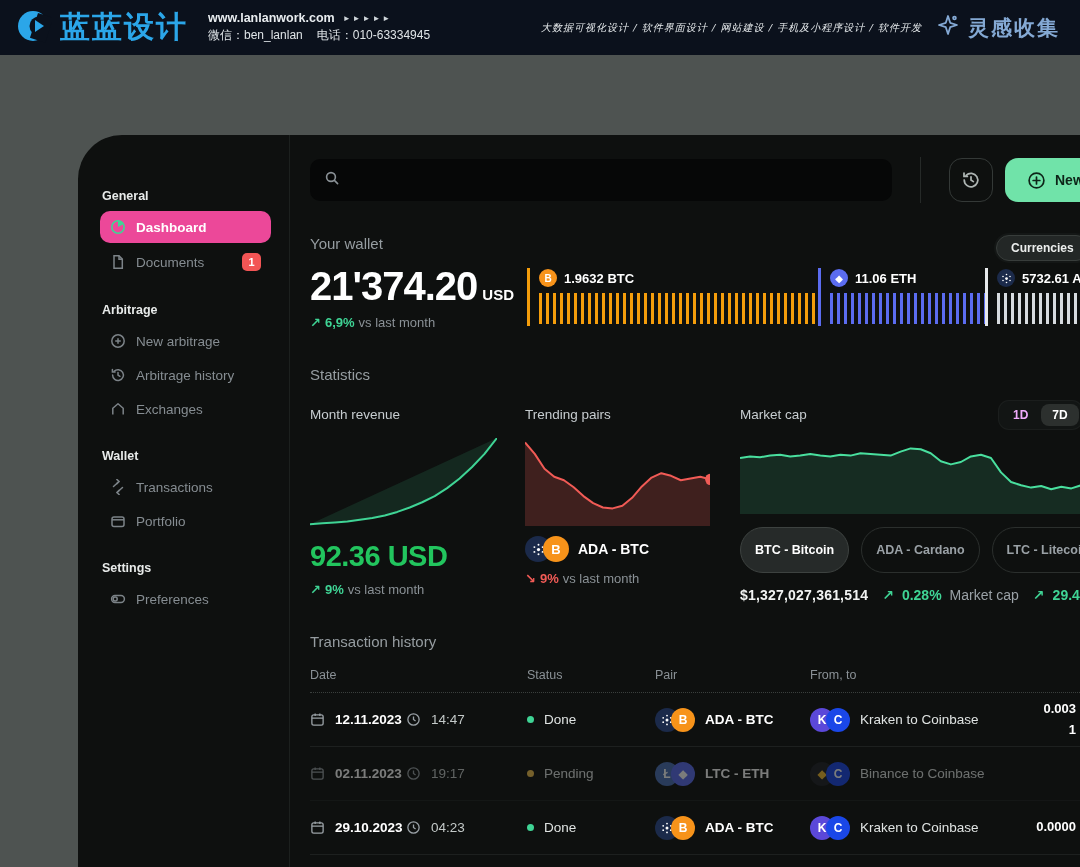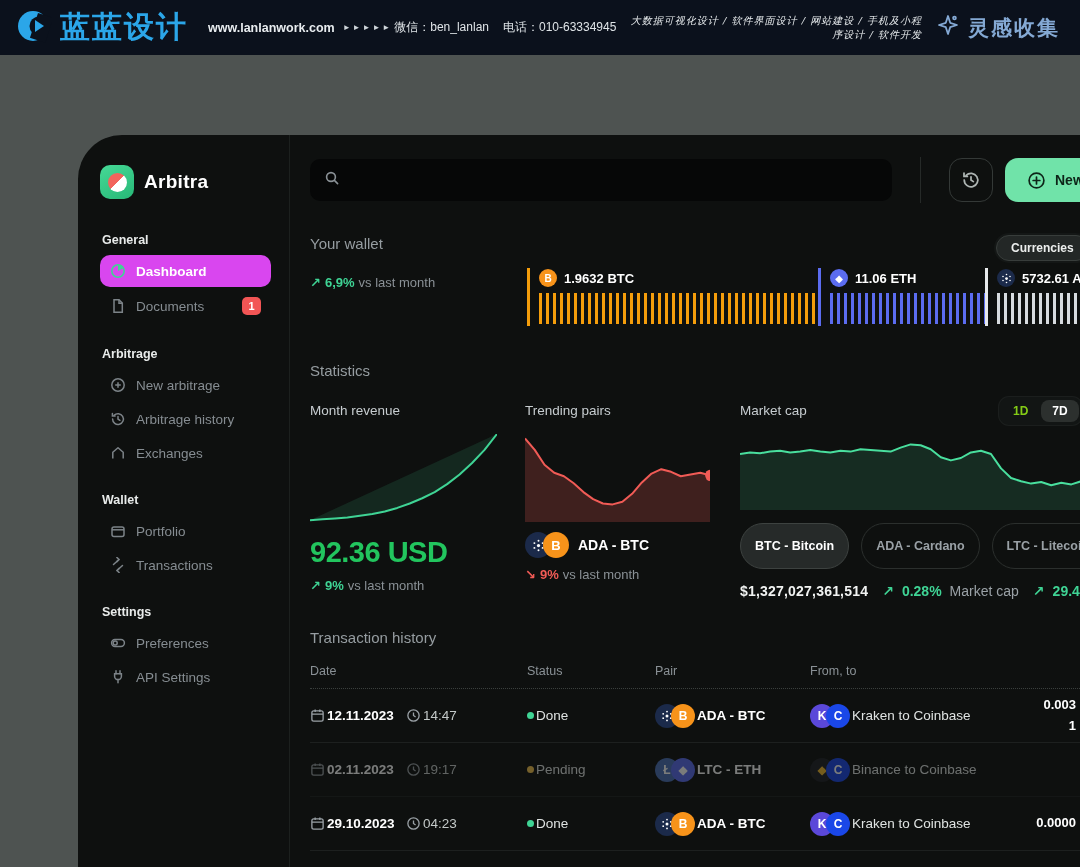--- a/index.html
+++ b/index.html
@@ -13,21 +13,21 @@
   *{margin:0;padding:0;box-sizing:border-box;}
   html,body{width:1080px;height:867px;overflow:hidden;}
   body{background:var(--page-bg);font-family:"Liberation Sans","DejaVu Sans",sans-serif;position:relative;}
   #screen{position:absolute;inset:0;overflow:hidden;}
 
   
   .site-header{position:absolute;left:0;top:0;width:1080px;height:55px;background:var(--header-bg);
     display:flex;align-items:center;padding:0 14px;gap:14px;z-index:5;}
   .brand-wrap{display:flex;align-items:center;gap:8px;}
   .brand-name{color:var(--brand-blue);font-size:30px;font-weight:bold;letter-spacing:2px;text-align:center;}
-  .contact{display:flex;flex-direction:row;gap:2px;margin-left:6px;}
+  .contact{display:flex;flex-direction:column;gap:2px;margin-left:6px;}
   .contact .line1{color:#e8ecef;font-size:12.5px;font-weight:bold;display:flex;align-items:center;gap:8px;}
   .contact .arrows{font-size:8px;color:#cfd6da;letter-spacing:2px;}
   .contact .line2{color:#dfe4e7;font-size:12px;display:flex;gap:14px;}
   .services{flex:1;text-align:right;color:#e6eaec;font-size:10px;font-style:italic;
     font-family:"DejaVu Serif","Liberation Serif",serif;letter-spacing:1px;}
   .collect{display:flex;align-items:center;gap:8px;color:var(--collect-blue);
     font-size:21px;font-weight:bold;font-family:"DejaVu Serif","Liberation Serif",serif;letter-spacing:2px;padding-right:6px;}
 
   
   .card{position:absolute;left:78px;top:135px;width:1272px;height:900px;background:var(--card-bg);
@@ -35,21 +35,21 @@
   .sidebar{width:212px;flex-shrink:0;border-right:1px solid #1c201e;padding:30px 18px 0 22px;}
   .app-logo{display:flex;align-items:center;gap:10px;margin-bottom:34px;}
   .logo-sq{width:34px;height:34px;border-radius:10px;background:linear-gradient(150deg,#46d996,#27b877);
     display:flex;align-items:center;justify-content:center;}
   .logo-ball{width:19px;height:19px;border-radius:50%;background:linear-gradient(135deg,#f2645c 48%,#ffffff 48%);}
   .app-name{color:#fff;font-size:19px;font-weight:bold;letter-spacing:.3px;}
   .sec-label{color:#e8ebea;font-size:12.5px;font-weight:bold;margin:24px 0 8px 2px;}
   .nav-item{display:flex;align-items:center;gap:10px;padding:8px 10px;border-radius:10px;
     color:#868d92;font-size:13.5px;cursor:pointer;margin-bottom:2px;}
   .nav-item svg{flex-shrink:0;}
-  .nav-item.active{background:#d946ef;color:#fff;font-weight:bold;}
+  .nav-item.active{background:#ec4899;color:#fff;font-weight:bold;}
   .nav-item.active .nav-ic{color:var(--accent);}
   .nav-ic{color:#7c8388;display:flex;}
   .badge{margin-left:auto;background:var(--badge-red);color:#fff;font-size:11px;font-weight:bold;
     min-width:19px;height:18px;border-radius:5px;display:flex;align-items:center;justify-content:center;padding:0 4px;}
 
   .main{flex:1;padding:22px 0 0 20px;position:relative;width:1040px;}
 
   
   .topbar{display:flex;align-items:center;}
   .search{width:582px;height:42px;background:#060707;border-radius:10px;display:flex;align-items:center;
@@ -108,36 +108,36 @@
   .stats-cols{display:flex;margin-top:24px;}
   .col-label{color:#c7cdd0;font-size:13.5px;}
   .stat-col1{width:187px;flex-shrink:0;margin-right:28px;}
   .stat-col2{width:185px;flex-shrink:0;margin-right:30px;}
   .stat-col3{width:512px;flex-shrink:0;position:relative;}
   .spark{display:block;margin-top:16px;}
   .rev-value{color:#22c55e;font-size:29px;font-weight:bold;margin-top:14px;letter-spacing:-.5px;}
   .pair-line{display:flex;align-items:center;gap:9px;margin-top:10px;color:#fff;font-size:14px;font-weight:bold;}
   .range-sel{position:absolute;left:258px;top:-7px;display:inline-flex;align-items:center;gap:2px;
     background:#121514;border:1px solid #23272580;border-radius:11px;padding:3px;}
-  .range-opt{padding:4px 11px;border-radius:8px;font-size:12px;font-weight:bold;color:#84cc16;cursor:pointer;}
+  .range-opt{padding:4px 11px;border-radius:8px;font-size:12px;font-weight:bold;color:#f0abfc;cursor:pointer;}
   .range-opt.active{background:#2c302e;color:#fff;}
   .cap-pills{display:flex;gap:12px;margin-top:13px;white-space:nowrap;}
   .pill{padding:15px 14px;border-radius:999px;border:1px solid #2b2f2d;color:#9aa1a6;font-size:12.5px;
     font-weight:bold;cursor:pointer;white-space:nowrap;}
   .pill.active{background:#262a29;border-color:#3d4240;color:#fff;}
   .cap-stats{display:flex;align-items:center;gap:8px;margin-top:14px;font-size:14px;color:#9aa1a6;white-space:nowrap;}
   .cap-stats .val{color:#f1f3f2;font-weight:bold;letter-spacing:.2px;}
 
   
   .txs{margin-top:30px;}
   .tx-grid{display:grid;grid-template-columns:96px 121px 128px 155px 196px 70px;align-items:center;}
   .tx-head{margin-top:18px;padding-bottom:10px;border-bottom:1px dotted #3a3f3d;color:#8a9196;font-size:12.5px;}
   .tx-row{height:54px;border-bottom:1px solid #1d201f;color:#dfe3e2;font-size:13.5px;}
   .tx-row.dim{opacity:.45;}
-  .cell-ic{display:flex;align-items:center;gap:2px;}
+  .cell-ic{display:flex;align-items:center;gap:10px;}
   .cell-ic svg{color:#9aa1a6;flex-shrink:0;}
   .d-bold{font-weight:bold;color:#fff;}
   .t-gray{color:#c3c9c8;}
   .status-dot{width:7px;height:7px;border-radius:50%;display:inline-block;}
   .dot-done{background:var(--accent);}
   .dot-pending{background:var(--pending);}
   .amount-cell{text-align:right;font-size:13px;font-weight:bold;color:#fff;line-height:1.55;}
 </style>
 </head>
 <body>
@@ -174,26 +174,20 @@
           <circle cx="18.5" cy="5" r="1.4"></circle>
         </svg>
       </span>
       <span>灵感收集</span>
     </div>
   </div>
 
   <div class="card">
 
     <div class="sidebar">
-      <div class="app-logo">
-        <div class="logo-sq">
-            <div class="logo-ball"></div>
-          </div>
-        <div class="app-name">Arbitra</div>
-      </div>
 
       <div class="sec-label">General</div>
       <div class="nav-item active">
         <span class="nav-ic">
           <svg width="16" height="16" viewBox="0 0 16 16" fill="none" stroke="currentColor" stroke-width="1.6">
             <circle cx="8" cy="8" r="6.2"></circle>
               <path d="M8 8 L8 2 A6 6 0 0 1 13.2 5.2 Z" fill="currentColor" stroke="none"></path>
           </svg>
         </span>
         <span>Dashboard</span>
@@ -232,60 +226,50 @@
       <div class="nav-item">
         <span class="nav-ic">
           <svg width="16" height="16" viewBox="0 0 16 16" fill="none" stroke="currentColor" stroke-width="1.5" stroke-linejoin="round">
             <path d="M2.8 13.5V7.2L8 2.8l5.2 4.4v6.3"></path>
           </svg>
         </span>
         <span>Exchanges</span>
       </div>
 
       <div class="sec-label">Wallet</div>
-      <div class="nav-item">
-        <span class="nav-ic">
-          <svg width="16" height="16" viewBox="0 0 16 16" fill="none" stroke="currentColor" stroke-width="1.5">
-            <rect x="2" y="4" width="12" height="9.5" rx="2"></rect>
-              <path d="M2 6.8h12"></path>
-          </svg>
-        </span>
-        <span>Portfolio</span>
-      </div>
       <div class="nav-item">
         <span class="nav-ic">
           <svg width="16" height="16" viewBox="0 0 16 16" fill="none" stroke="currentColor" stroke-width="1.5" stroke-linecap="round">
             <path d="M3.5 7.5 L9 2.5"></path>
               <path d="M9 2.5h-3M9 2.5v3" transform="rotate(45 9 2.5)"></path>
             <path d="M12.5 8.5 L7 13.5"></path>
               <path d="M7 13.5h3M7 13.5v-3" transform="rotate(45 7 13.5)"></path>
           </svg>
         </span>
         <span>Transactions</span>
       </div>
+      <div class="nav-item">
+        <span class="nav-ic">
+          <svg width="16" height="16" viewBox="0 0 16 16" fill="none" stroke="currentColor" stroke-width="1.5">
+            <rect x="2" y="4" width="12" height="9.5" rx="2"></rect>
+              <path d="M2 6.8h12"></path>
+          </svg>
+        </span>
+        <span>Portfolio</span>
+      </div>
 
       <div class="sec-label">Settings</div>
       <div class="nav-item">
         <span class="nav-ic">
           <svg width="16" height="16" viewBox="0 0 16 16" fill="none" stroke="currentColor" stroke-width="1.5">
             <rect x="1.6" y="4.6" width="12.8" height="6.8" rx="3.4"></rect>
               <circle cx="5.2" cy="8" r="2"></circle>
           </svg>
         </span>
         <span>Preferences</span>
-      </div>
-      <div class="nav-item">
-        <span class="nav-ic">
-          <svg width="16" height="16" viewBox="0 0 16 16" fill="none" stroke="currentColor" stroke-width="1.5" stroke-linecap="round">
-            <path d="M6 1.8v3M10 1.8v3"></path>
-              <path d="M4.6 4.8h6.8v2.4a3.4 3.4 0 0 1-6.8 0z"></path>
-              <path d="M8 10.6v3.2"></path>
-          </svg>
-        </span>
-        <span>API Settings</span>
       </div>
     </div>
 
     <div class="main">
 
       <div class="topbar">
         <div class="search">
           <span>
             <svg width="16" height="16" viewBox="0 0 16 16" fill="none" stroke="currentColor" stroke-width="1.6" stroke-linecap="round">
               <circle cx="7" cy="7" r="4.4"></circle>
@@ -311,20 +295,21 @@
       </div>
 
       <div class="wallet">
         <div class="sec-title">Your wallet</div>
         <div class="wallet-toggle">
           <span class="wt-opt active">Currencies</span>
 
         </div>
         <div class="wallet-row">
           <div class="wallet-left">
+            <div class="big-amount"><span>21'374.20</span><span class="cur">USD</span></div>
             <div class="delta-line">
               <span class="delta-up">↗</span>
               <span class="delta-up">6,9%</span>
               <span>vs last month</span>
             </div>
           </div>
           <div class="bars">
             <div class="bar-seg seg-btc">
               <div class="lab">
                 <span class="coin s18 c-btc">B</span>

